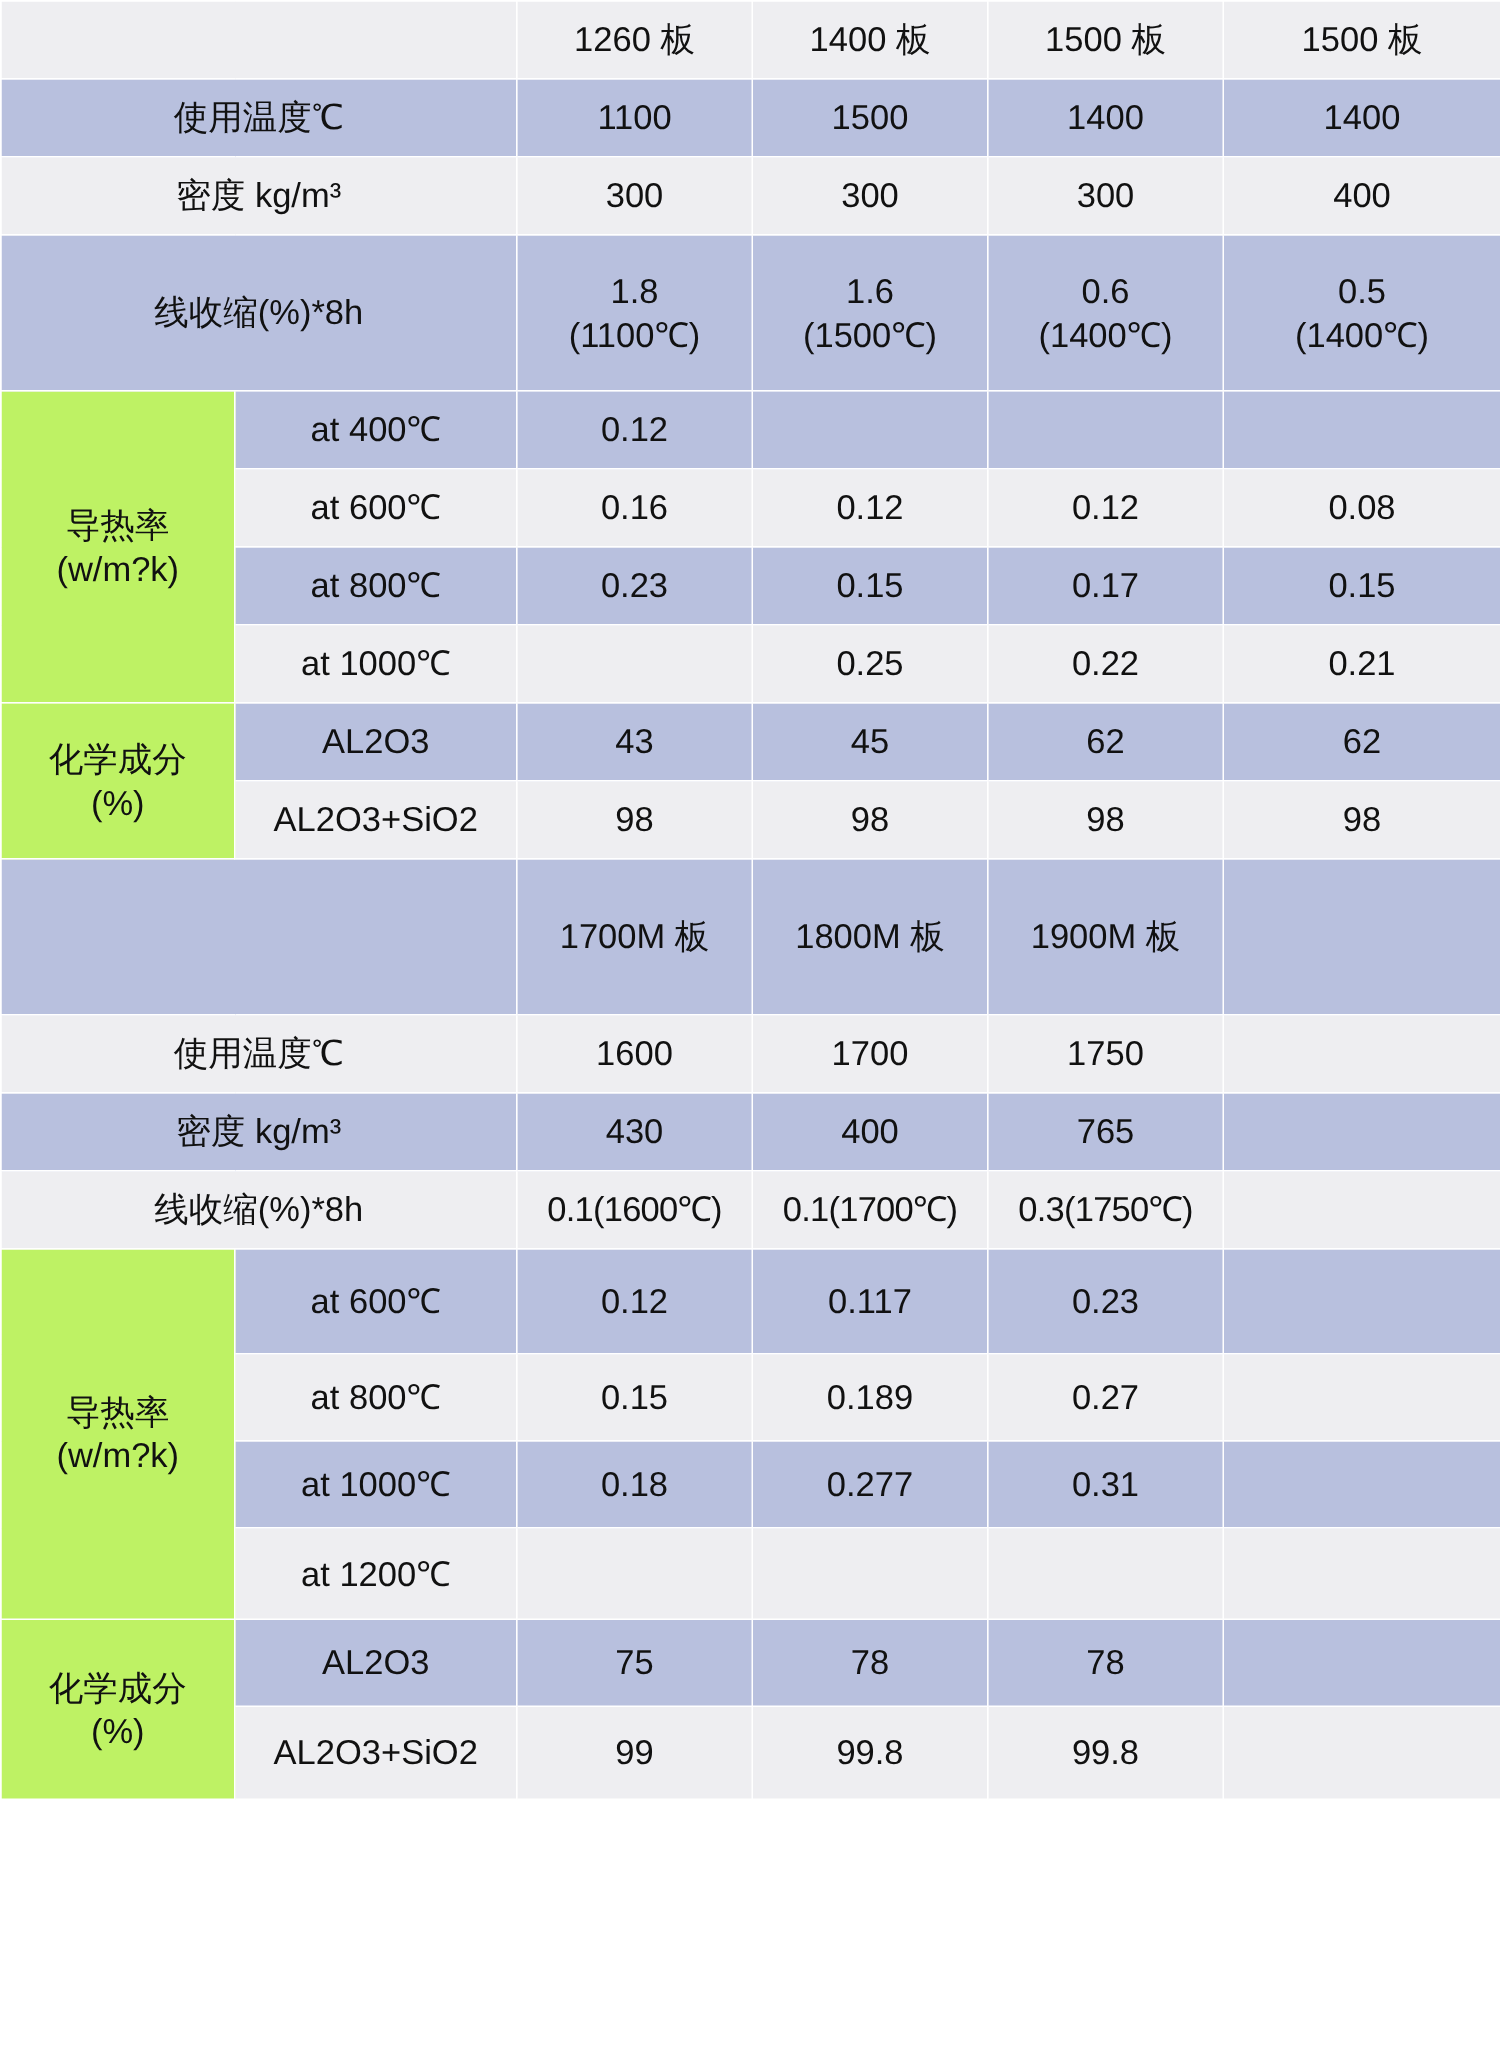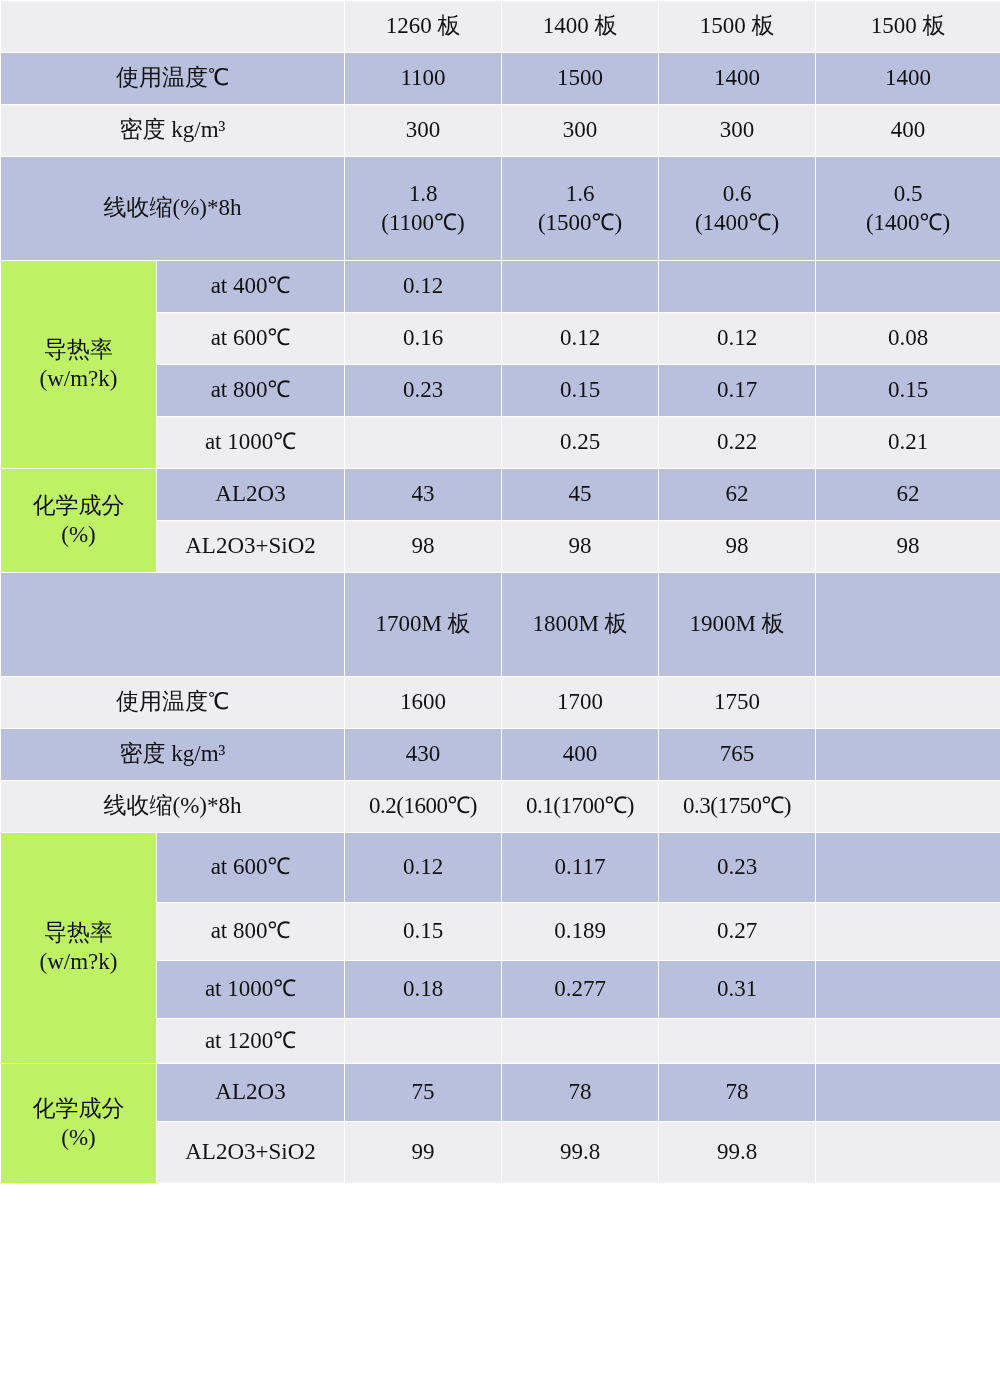--- a/index.html
+++ b/index.html
@@ -11,21 +11,20 @@
     width: 1000px;
     height: 1373px;
     font-family: "Liberation Sans", sans-serif;
     color: #111111;
     overflow: hidden;
   }
   table.spec {
     width: 1000px;
     border-collapse: collapse;
     table-layout: fixed;
-    font-family: Liberation Serif, serif;
   }
   table.spec td {
     border: 1px solid #ffffff;
     text-align: center;
     vertical-align: middle;
     font-size: 23px;
     line-height: 1.25;
     padding: 4px 2px;
     word-break: keep-all;
   }
@@ -164,21 +163,21 @@
     <tr class="row-h">
       <td class="blue" colspan="2">密度 kg/m³</td>
       <td class="blue">430</td>
       <td class="blue">400</td>
       <td class="blue">765</td>
       <td class="blue"></td>
     </tr>
 
     <tr class="row-h">
       <td class="gray" colspan="2">线收缩(%)*8h</td>
-      <td class="gray shrink nowrap">0.2(1600℃)</td>
+      <td class="gray shrink nowrap">0.1(1600℃)</td>
       <td class="gray shrink nowrap">0.1(1700℃)</td>
       <td class="gray shrink nowrap">0.3(1750℃)</td>
       <td class="gray"></td>
     </tr>
 
     <tr style="height:70px">
       <td class="lblue" rowspan="4" style="white-space:pre-line">导热率
 (w/m?k)</td>
       <td class="blue">at 600℃</td>
       <td class="blue">0.12</td>
@@ -193,21 +192,21 @@
       <td class="gray">0.27</td>
       <td class="gray"></td>
     </tr>
     <tr style="height:58px">
       <td class="blue">at 1000℃</td>
       <td class="blue">0.18</td>
       <td class="blue">0.277</td>
       <td class="blue">0.31</td>
       <td class="blue"></td>
     </tr>
-    <tr style="height:45px">
+    <tr style="height:61px">
       <td class="gray">at 1200℃</td>
       <td class="gray"></td>
       <td class="gray"></td>
       <td class="gray"></td>
       <td class="gray"></td>
     </tr>
 
     <tr style="height:58px">
       <td class="lblue" rowspan="2" style="white-space:pre-line">化学成分
 (%)</td>

